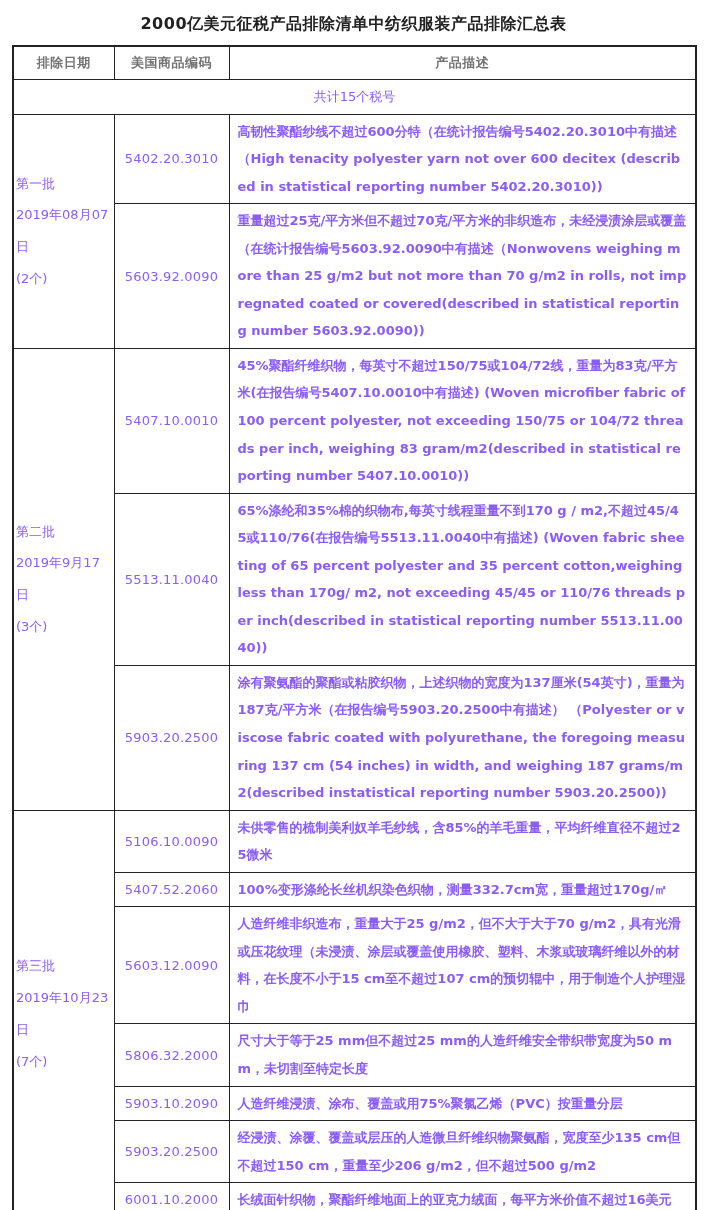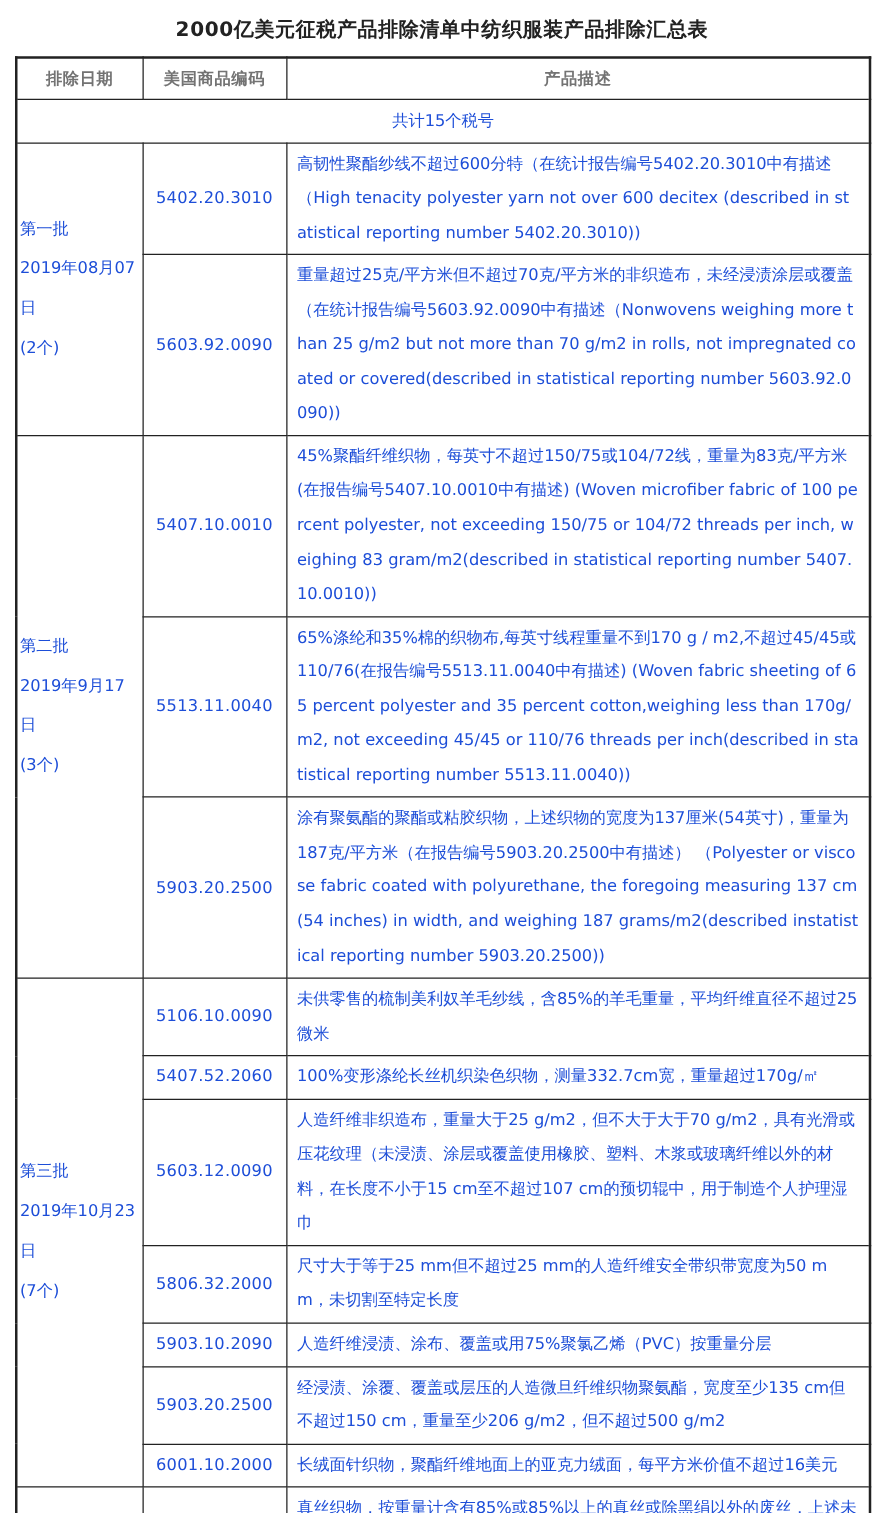--- a/index.html
+++ b/index.html
@@ -26,21 +26,21 @@
   table.exclusion-table {
     border-collapse: collapse;
     table-layout: fixed;
     width: 683px;
     border: 2px solid #222222;
   }
   .exclusion-table th,
   .exclusion-table td {
     border: 1px solid #222222;
     font-size: 13px;
-    color: #1d4ed8;
+    color: #8b5cf6;
     box-sizing: border-box;
   }
   .exclusion-table th {
     font-weight: bold;
     color: #737373;
     text-align: center;
     height: 33px;
     padding: 2px;
     letter-spacing: 0.5px;
   }
@@ -62,20 +62,21 @@
     vertical-align: middle;
     padding: 9px;
     letter-spacing: 0.2px;
   }
   td.desc-cell {
     text-align: left;
     vertical-align: middle;
     padding: 3px 8px;
     line-height: 2.12;
     word-break: break-all;
+    font-weight: bold;
   }
   tr.row-s td.desc-cell { height: 31px; }
 </style>
 </head>
 <body>
 
 <div class="page">
 
   <h1 class="doc-title">2000亿美元征税产品排除清单中纺织服装产品排除汇总表</h1>
 

